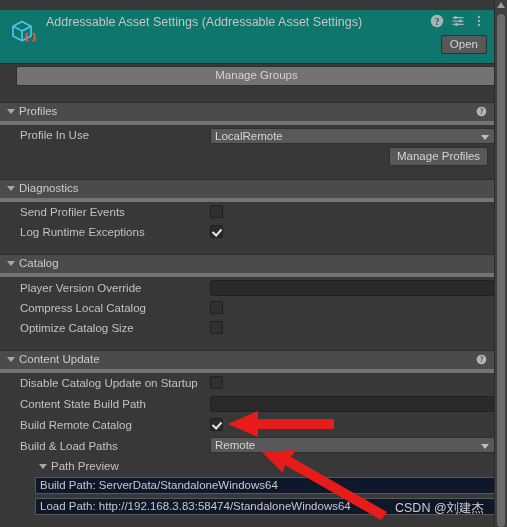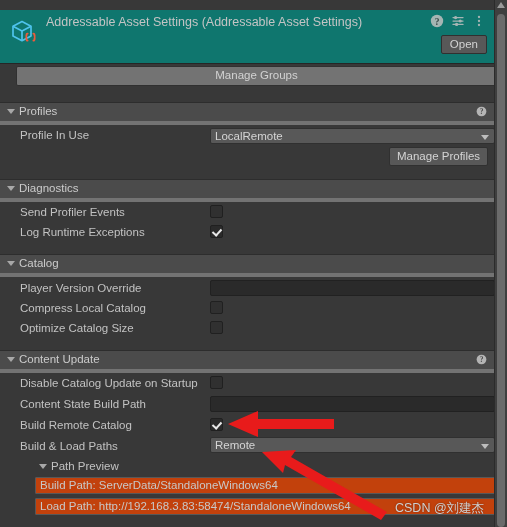--- a/index.html
+++ b/index.html
@@ -201,21 +201,21 @@
   }
   .pp-label {
     position: absolute;
     left: 35px;
     color: #c2c2c2;
     font-size: 11.5px;
   }
   .pp-field {
     position: absolute;
     height: 17px;
-    background: #c2410c;
+    background: #0f172a;
     border: 1px solid #585858;
     border-radius: 1px;
     box-sizing: border-box;
     color: #c8c8c8;
     font-size: 11.5px;
     line-height: 15px;
     padding-left: 4px;
     white-space: nowrap;
     overflow: hidden;
   }

